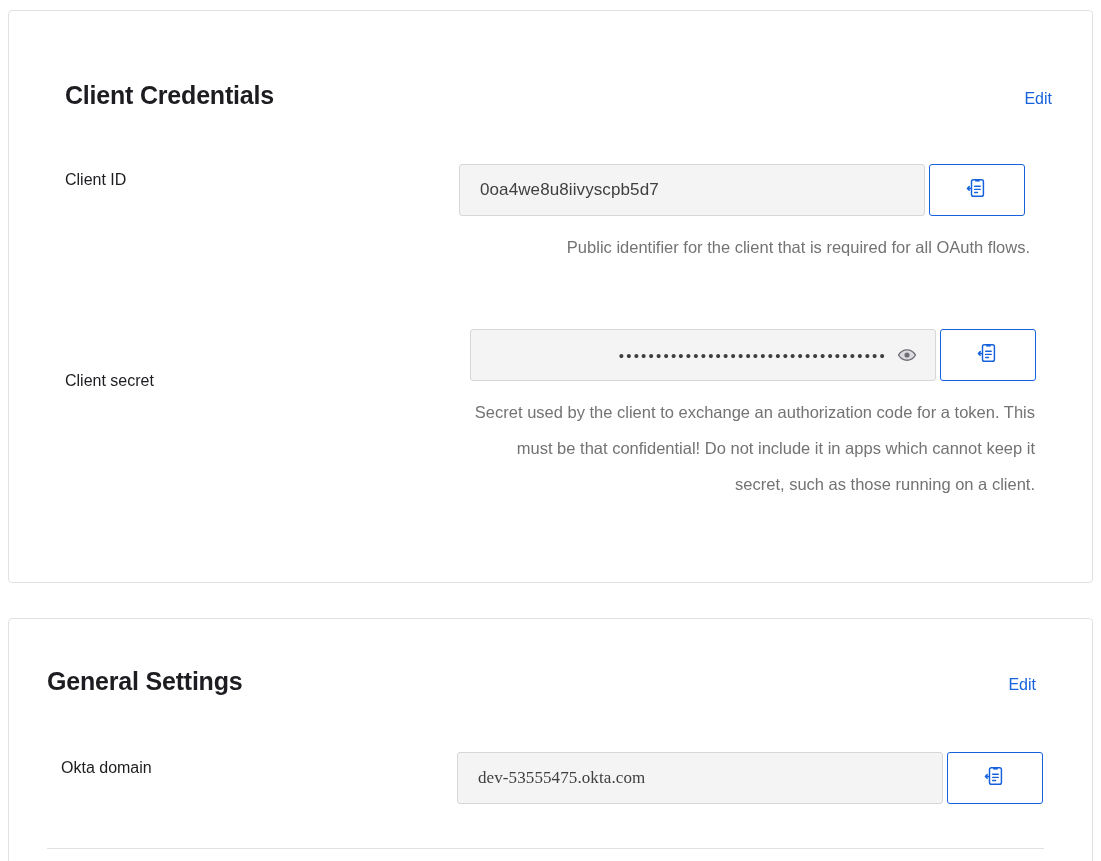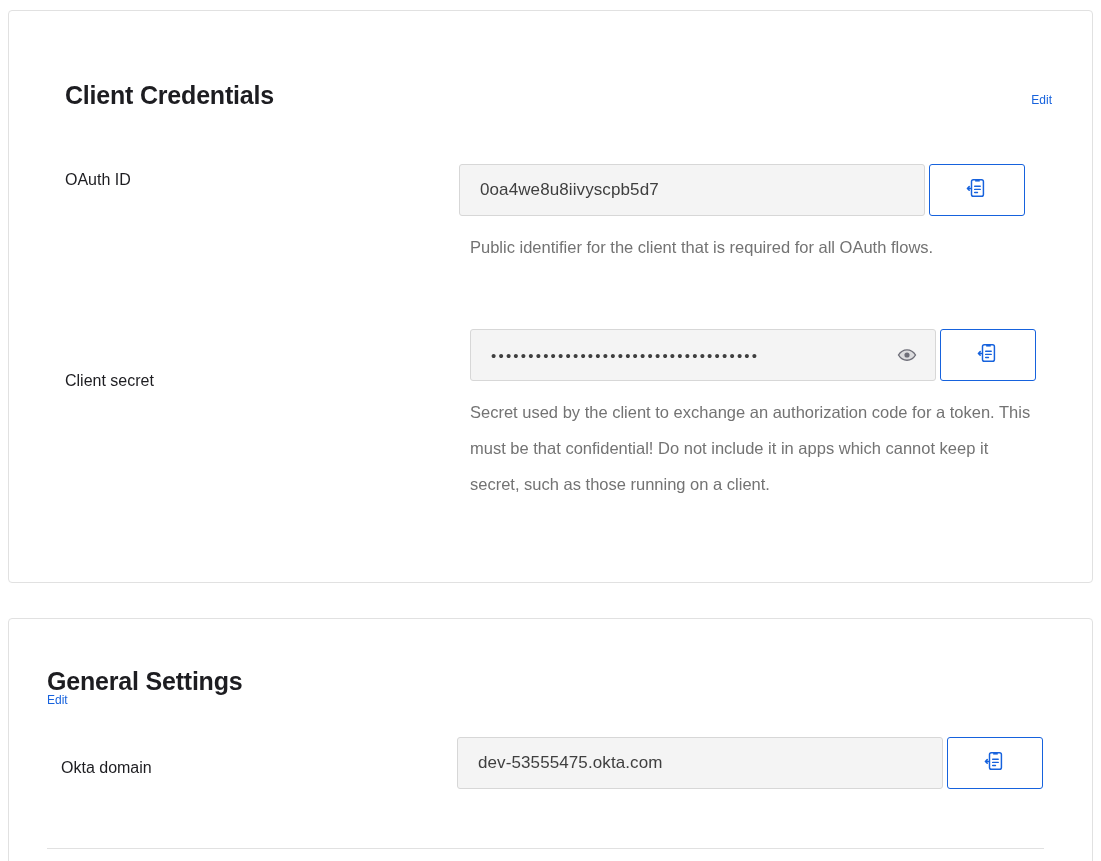--- a/index.html
+++ b/index.html
@@ -21,20 +21,21 @@
     background: #ffffff;
   }
 
   
   .card {
     position: absolute;
     background: #ffffff;
     border: 1px solid #e1e1e1;
     border-radius: 4px;
     box-sizing: border-box;
+    text-align: right;
   }
   #card-credentials {
     left: 8px;
     top: 10px;
     width: 1085px;
     height: 573px;
   }
   #card-general {
     left: 8px;
     top: 618px;
@@ -47,31 +48,31 @@
     position: absolute;
     left: 0;
     right: 0;
     display: flex;
     align-items: baseline;
     justify-content: space-between;
     padding: 0 40px 0 56px;
     box-sizing: border-box;
   }
   #card-credentials .card-header { top: 72px; }
-  #card-general .card-header { top: 50px; padding-left: 38px; padding-right: 56px; flex-direction: column; }
+  #card-general .card-header { top: 50px; padding-left: 38px; padding-right: 56px; }
 
   .card-title {
     font-size: 25px;
     font-weight: bold;
     color: #1d1d21;
     letter-spacing: -0.2px;
     line-height: 1;
   }
   .edit-link {
-    font-size: 12px;
+    font-size: 16px;
     color: #1662dd;
     cursor: pointer;
     line-height: 1;
   }
 
   
   .field-row {
     position: absolute;
     left: 0;
     right: 0;
@@ -161,21 +162,21 @@
 <div class="page">
 
   <section class="card" id="card-credentials">
 
     <div class="card-header">
       <div class="card-title">Client Credentials</div>
       <div class="edit-link">Edit</div>
     </div>
 
     <div class="field-row">
-      <div class="field-label" style="left:56px; top:158px;">OAuth ID</div>
+      <div class="field-label" style="left:56px; top:158px;">Client ID</div>
 
       <div class="field-control" style="left:450px; top:153px;">
         <div class="ro-input" style="width:466px;">
           <span>0oa4we8u8iivyscpb5d7</span>
         </div>
         <div class="copy-btn">
           <span>
             <svg width="22" height="22" viewBox="0 0 24 24" fill="none" stroke="#1662dd" stroke-width="1.6" stroke-linecap="round" stroke-linejoin="round">
               <rect x="6" y="3" width="13" height="18" rx="2"></rect>
               <path d="M10 3h5v2h-5z" fill="#1662dd" stroke="none"></path>
@@ -222,21 +223,21 @@
   <section class="card" id="card-general">
 
     <div class="card-header">
       <div class="card-title">General Settings</div>
       <div class="edit-link">Edit</div>
     </div>
 
     <div class="field-row">
       <div class="field-label" style="left:52px; top:138px;">Okta domain</div>
 
-      <div class="field-control" style="left:448px; top:118px;">
+      <div class="field-control" style="left:448px; top:133px;font-family:Liberation Serif, serif;">
         <div class="ro-input" style="width:486px;">
           <span>dev-53555475.okta.com</span>
         </div>
         <div class="copy-btn">
           <span>
             <svg width="22" height="22" viewBox="0 0 24 24" fill="none" stroke="#1662dd" stroke-width="1.6" stroke-linecap="round" stroke-linejoin="round">
               <rect x="6" y="3" width="13" height="18" rx="2"></rect>
               <path d="M10 3h5v2h-5z" fill="#1662dd" stroke="none"></path>
               <path d="M9.5 10h6M9.5 13.5h6M9.5 17h3"></path>
               <path d="M5 12.5H1.5M3.5 10.5l-2 2 2 2"></path>

